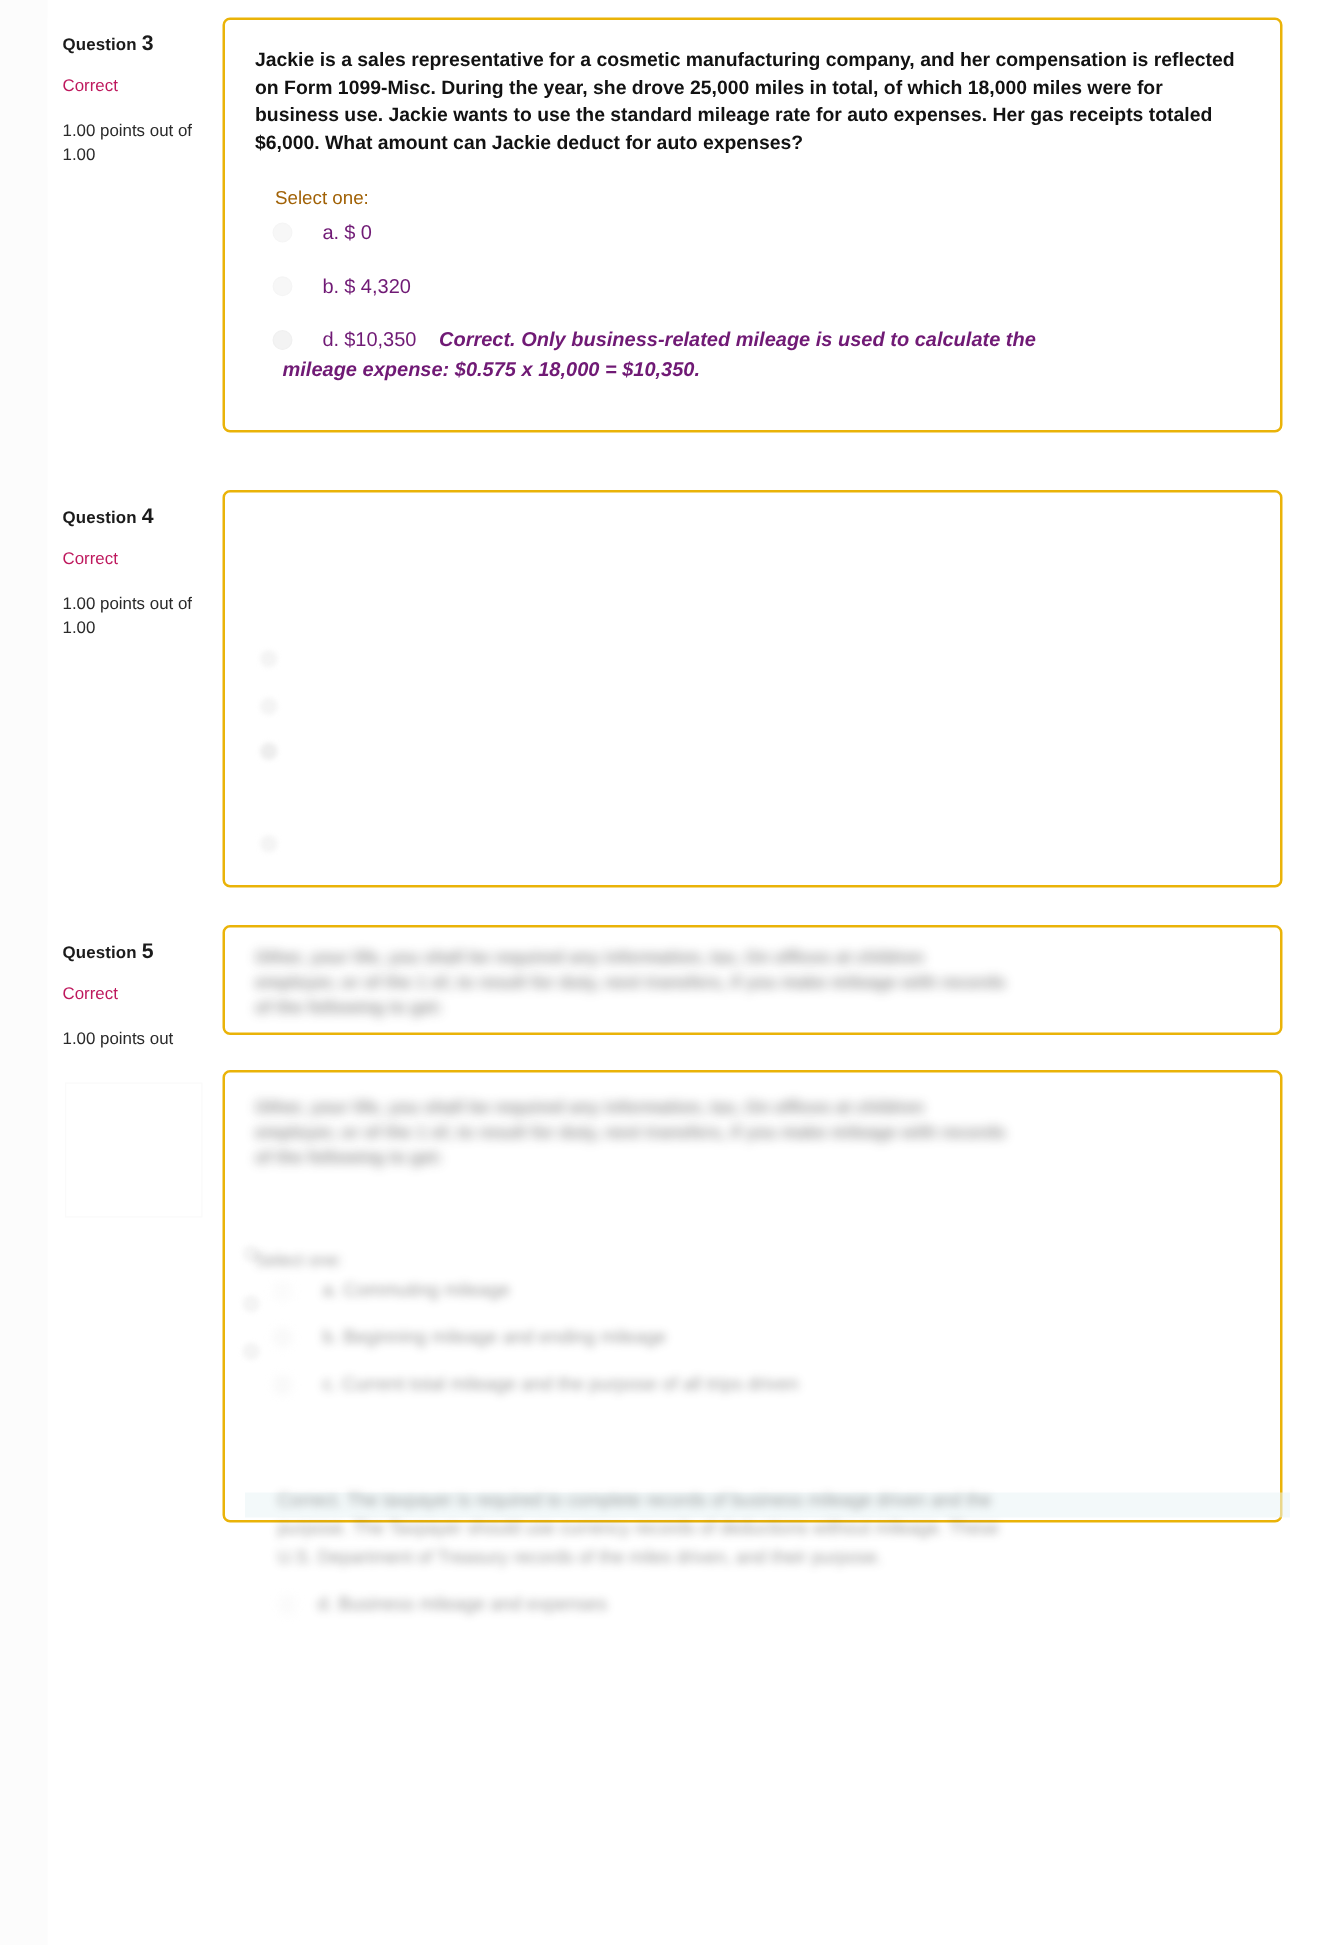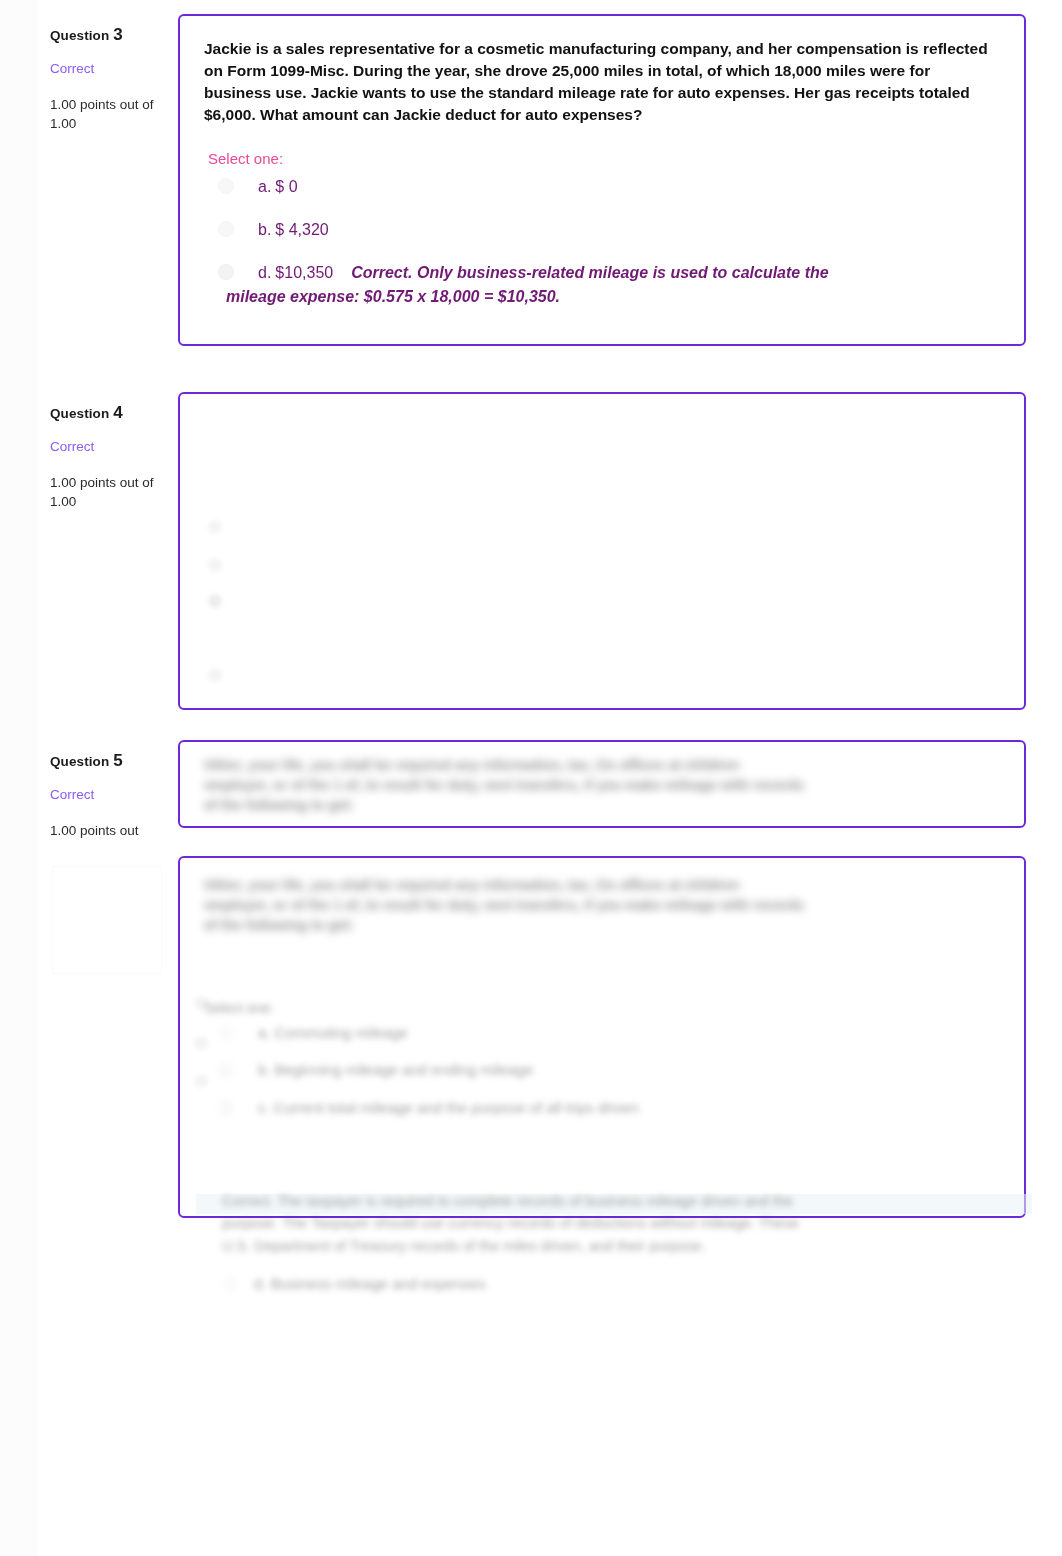--- a/index.html
+++ b/index.html
@@ -57,54 +57,54 @@
     margin: 0 0 16px 0;
     line-height: 1.1;
   }
   .qinfo-head .qnum {
     font-size: 17px;
     font-weight: bold;
     margin-left: 4px;
   }
   .qinfo-state {
     font-size: 13.5px;
-    color: #8b5cf6;
+    color: #be185d;
     margin: 0 0 18px 0;
     line-height: 1.2;
   }
   .qinfo-grade {
     font-size: 13.5px;
     color: #2a2a2a;
     line-height: 1.45;
     margin: 0;
     max-width: 110px;
   }
 
   
   .qcard {
     flex: 1 1 auto;
     background: #ffffff;
-    border: 2px solid #6d28d9;
+    border: 2px solid #eab308;
     border-radius: 6px;
     box-sizing: border-box;
     position: relative;
   }
 
   .qtext {
     font-size: 15.5px;
     font-weight: bold;
     line-height: 1.42;
     color: #121212;
     margin: 0;
   }
 
   .select-one {
     font-size: 15px;
-    color: #ec4899;
-    margin: 24px 0 8px 4px;
+    color: #a16207;
+    margin: 24px 0 8px 16px;
     font-weight: normal;
   }
 
   .answers {
     list-style: none;
     margin: 0;
     padding: 0;
   }
   .answer {
     position: relative;

